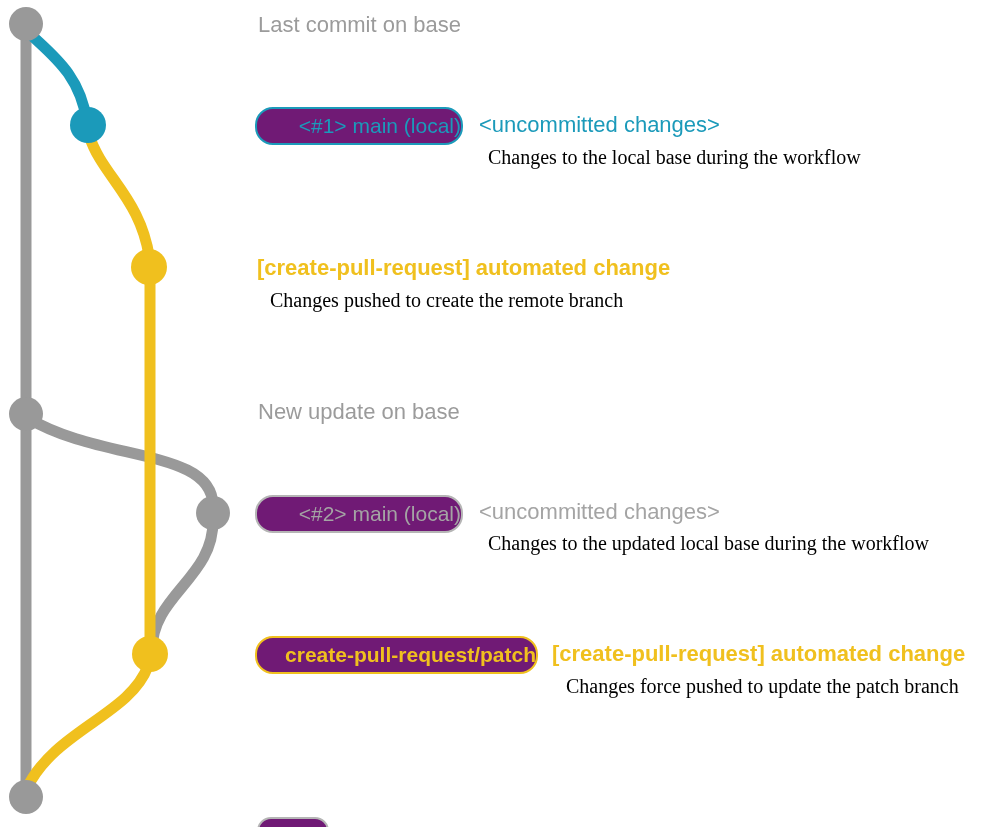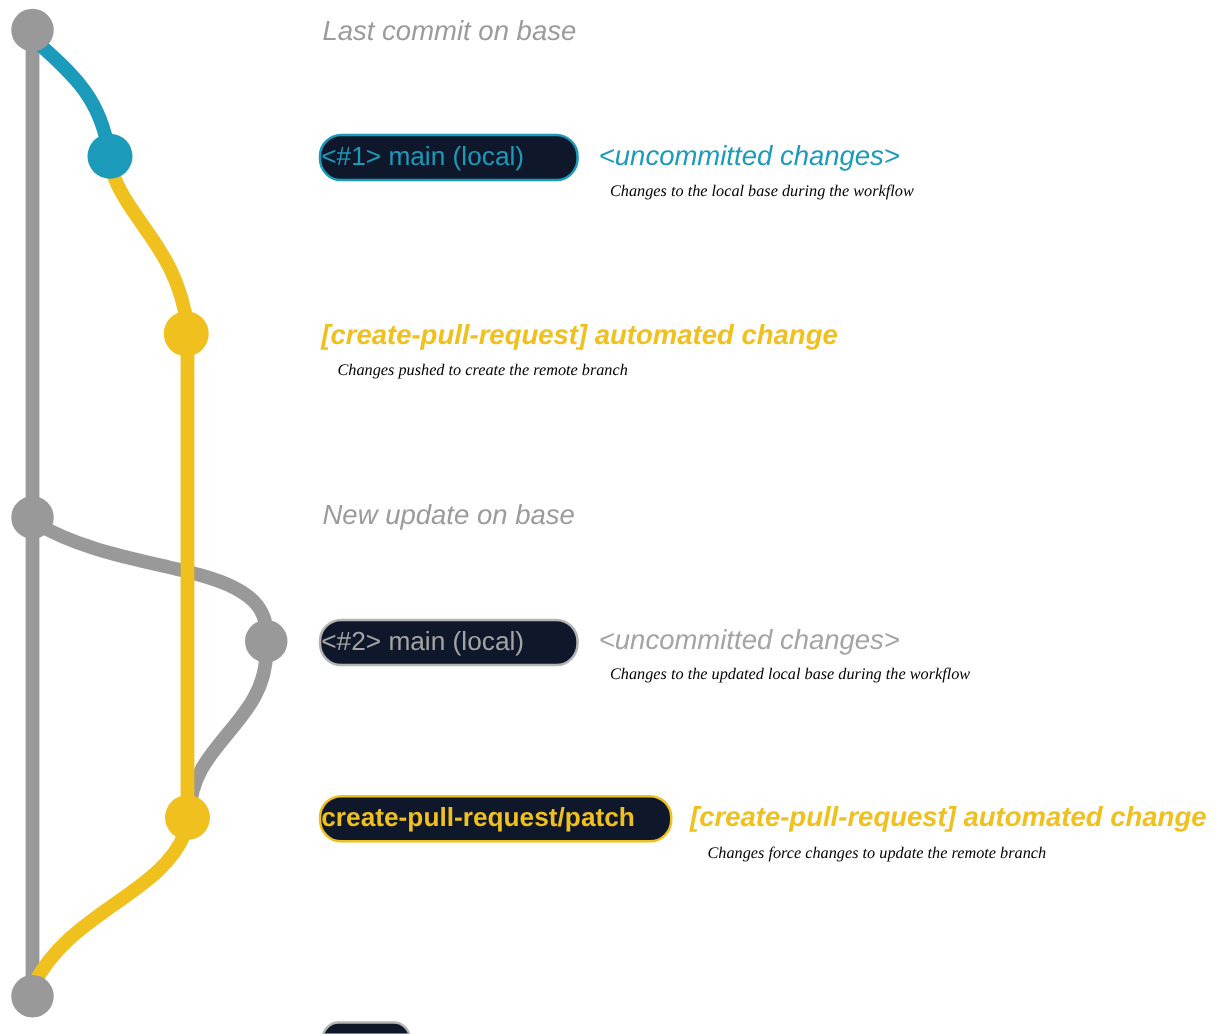--- a/index.html
+++ b/index.html
@@ -2,34 +2,34 @@
 <html><head>
 <meta charset="utf-8">
 <style>
   html,body { margin:0; padding:0; background:#ffffff; }
   .canvas {
     position:relative; width:981px; height:827px; background:#ffffff;
     font-family:"Liberation Sans", sans-serif; overflow:hidden;
   }
   .graph-svg { position:absolute; left:0; top:0; }
 
-  .txt { position:absolute; white-space:nowrap; line-height:1.15;font-style:italic; }
+  .txt { position:absolute; white-space:nowrap; line-height:1.15; }
   .sans22 { font-size:22px; }
-  .serif20 { font-family:"Liberation Serif", serif; font-size:13px; color:#000000; }
+  .serif20 { font-family:"Liberation Serif", serif; font-size:20px; color:#000000; }
 
   .gray-head   { color:#9b9b9b; }
   .teal-text   { color:#1b9aba; }
   .yellow-text { color:#f0c01e; font-weight:bold; }
   .gray-text   { color:#a4a4a4; }
 
   .badge {
     position:absolute; box-sizing:border-box;
-    display:flex; align-items:center; justify-content:flex-start;
+    display:flex; align-items:center; justify-content:flex-end;
     border:2px solid; border-radius:18px;
-    font-size:21px; white-space:nowrap; background:#0f172a;
+    font-size:21px; white-space:nowrap; background:#701a75;
   }
   .badge-teal   { border-color:#1b9aba; color:#1b9aba; }
   .badge-gray   { border-color:#b5b5b5; color:#a4a4a4; }
   .badge-yellow { border-color:#f0c01e; color:#f0c01e; }
 </style>
 </head>
 <body>
 
 <div class="canvas">
 
@@ -74,19 +74,19 @@
   <div class="badge badge-gray" style="left:255px; top:495px; width:208px; height:38px;">
     <span>&lt;#2&gt; main (local)</span>
   </div>
   <div class="txt sans22 gray-text" style="left:479px; top:499px;">&lt;uncommitted changes&gt;</div>
   <div class="txt serif20" style="left:488px; top:532px;">Changes to the updated local base during the workflow</div>
 
   <div class="badge badge-yellow" style="left:255px; top:636px; width:283px; height:38px;font-weight:bold;">
     <span>create-pull-request/patch</span>
   </div>
   <div class="txt sans22 yellow-text" style="left:552px; top:641px;">[create-pull-request] automated change</div>
-  <div class="txt serif20" style="left:566px; top:675px;">Changes force changes to update the remote branch</div>
+  <div class="txt serif20" style="left:566px; top:675px;">Changes force pushed to update the patch branch</div>
 
   <div class="badge badge-gray" style="left:257px; top:776px; width:72px; height:41px; border-radius:14px;margin-top:41px;">
     <span>main</span>
   </div>
 
 </div>
 
 </body></html>

